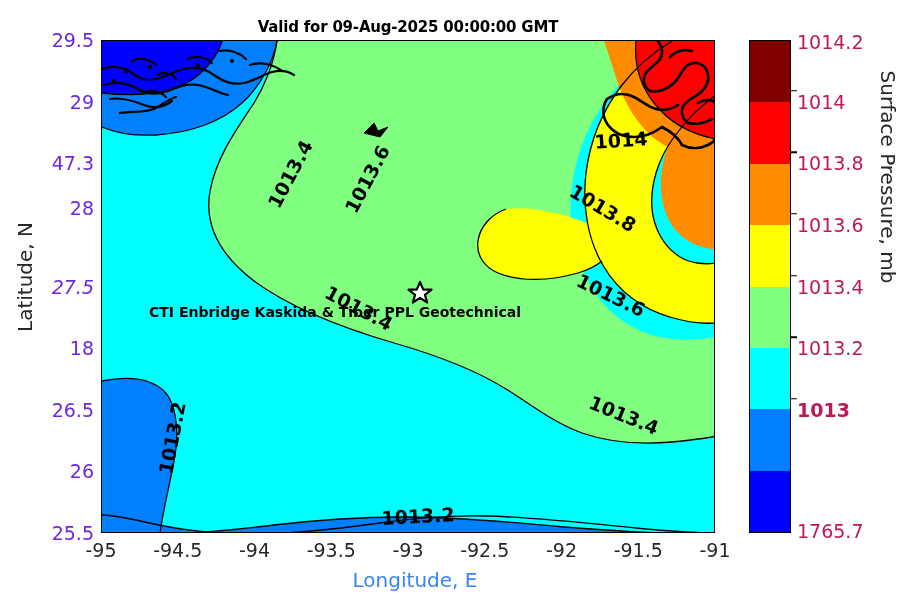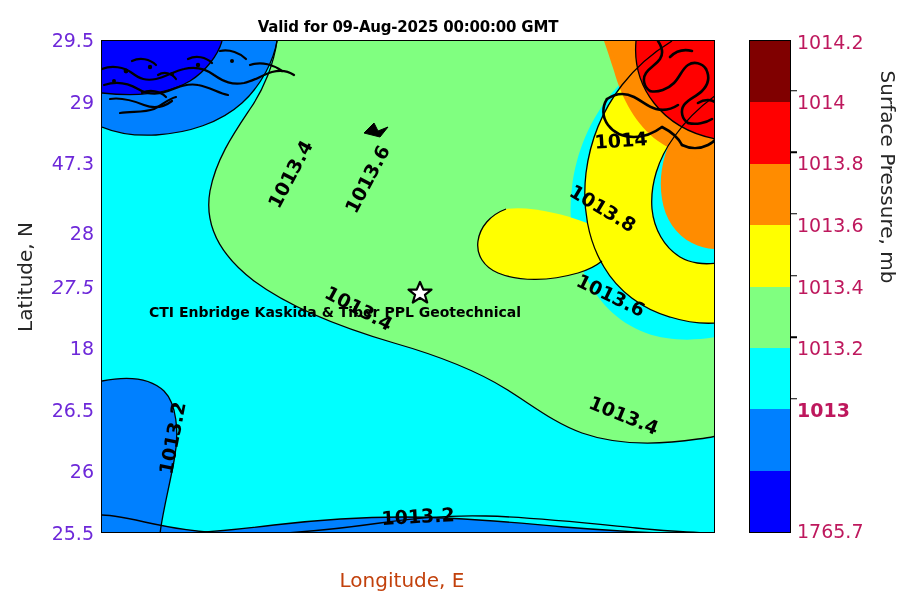--- a/index.html
+++ b/index.html
@@ -30,22 +30,22 @@
   }
   .ytickwrap{position:absolute;left:8px;top:40px;width:86px;height:493px;}
   .xtick{
     position:absolute;top:0;width:90px;text-align:center;
     font-size:19px;color:#262626;transform:translateX(-50%);
     white-space:nowrap;
   }
   .xtickwrap{position:absolute;left:101px;top:539px;width:614px;height:30px;}
 
   .xlabel{
-    position:absolute;left:95px;top:568px;width:614px;text-align:center;
-    font-size:20px;color:#c2410c;
+    position:absolute;left:108px;top:568px;width:614px;text-align:center;
+    font-size:20px;color:#3b82f6;
   }
   .ylabel{
     position:absolute;left:-95px;top:265px;width:240px;text-align:center;
     font-size:20px;color:#262626;transform:rotate(-90deg);
   }
 
   
   .cbar{
     position:absolute;left:749px;top:40px;width:42px;height:493px;
     border:1.2px solid #000;box-sizing:border-box;
@@ -237,28 +237,39 @@
     <div class="clab" style="left:70px;top:397px;transform:translate(-50%,-50%) rotate(-79deg);">1013.2</div>
     <div class="clab" style="left:316px;top:475px;transform:translate(-50%,-50%) rotate(-3deg);">1013.2</div>
 
     <div class="site-label" style="left:47px;top:263px;">CTI Enbridge  Kaskida &amp; Tiber PPL Geotechnical</div>
   </div>
 
   <div class="ytickwrap">
     <div class="ytick" style="top:0px;">29.5</div>
     <div class="ytick" style="top:61.6px;">29</div>
     <div class="ytick" style="top:123.2px;">47.3</div>
-    <div class="ytick" style="top:193px;">28</div>
+    <div class="ytick" style="top:168px;">28</div>
     <div class="ytick" style="top:246.5px;font-style:italic;">27.5</div>
     <div class="ytick" style="top:308.1px;">18</div>
     <div class="ytick" style="top:369.7px;">26.5</div>
     <div class="ytick" style="top:431.4px;">26</div>
     <div class="ytick" style="top:493px;">25.5</div>
   </div>
 
+  <div class="xtickwrap">
+    <div class="xtick" style="left:0px;">-95</div>
+    <div class="xtick" style="left:76.75px;">-94.5</div>
+    <div class="xtick" style="left:153.5px;">-94</div>
+    <div class="xtick" style="left:230.25px;">-93.5</div>
+    <div class="xtick" style="left:307px;">-93</div>
+    <div class="xtick" style="left:383.75px;">-92.5</div>
+    <div class="xtick" style="left:460.5px;">-92</div>
+    <div class="xtick" style="left:537.25px;">-91.5</div>
+    <div class="xtick" style="left:614px;">-91</div>
+  </div>
 
   <div class="xlabel">Longitude, E</div>
   <div class="ylabel">Latitude, N</div>
 
   <div class="cbar">
     <div class="band" style="background:#800000;"></div>
     <div class="band" style="background:#ff0000;"></div>
     <div class="band" style="background:#ff8c00;"></div>
     <div class="band" style="background:#ffff00;"></div>
     <div class="band" style="background:#80ff80;"></div>

